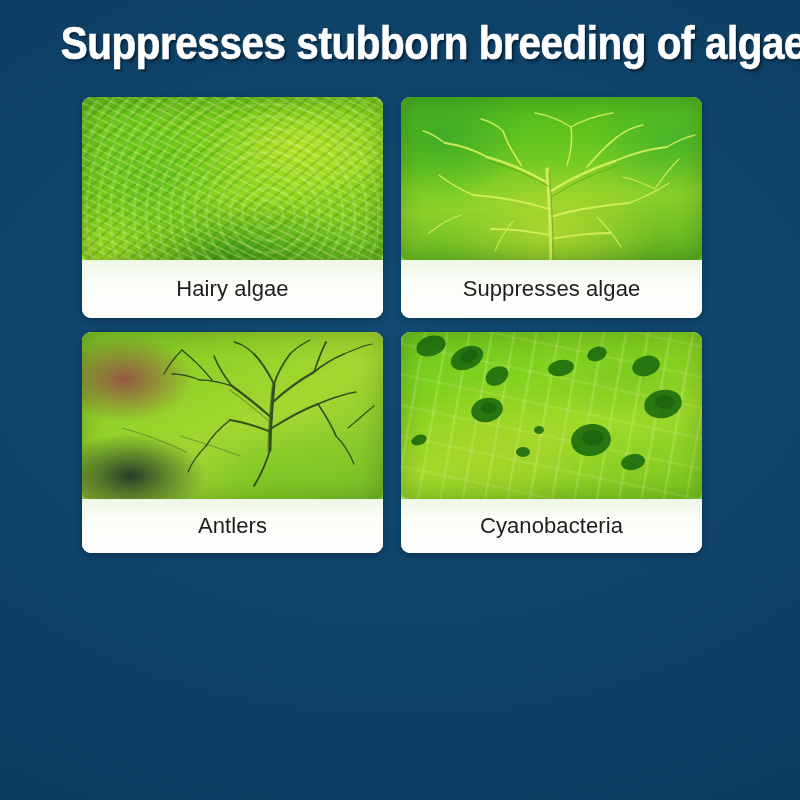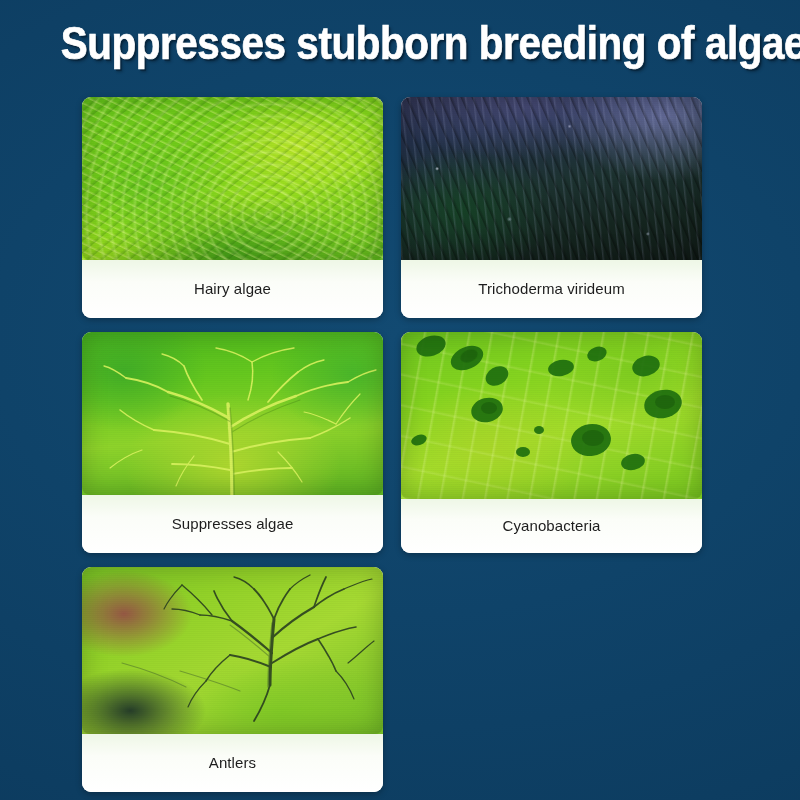--- a/index.html
+++ b/index.html
@@ -92,21 +92,21 @@
 
   .label-band {
     flex: 1 1 auto;
     display: flex;
     align-items: center;
     justify-content: center;
     background: linear-gradient(180deg, #eef7e6 0%, #fbfdf8 38%, #ffffff 100%);
   }
   .label-text {
     font-family: "Liberation Sans", sans-serif;
-    font-size: 15px;
+    font-size: 22px;
     color: #1d1d1d;
     letter-spacing: 0.1px;
     line-height: 22px;
     text-align: center;
   }
 
   
   .ph-hairy {
     background:
       radial-gradient(ellipse 130px 70px at 72% 30%, rgba(190,230,40,0.85) 0%, rgba(150,215,30,0) 70%),
@@ -262,32 +262,20 @@
         <div class="fib2" style="--b:-40deg"></div>
         <div class="swirl"></div>
         <div class="grain"></div>
         <div class="vig"></div>
       </div>
       <div class="label-band">
         <span class="label-text">Hairy algae</span>
       </div>
     </div>
 
-    <div class="card">
-      <div class="photo ph-dark">
-        <div class="dfib" style="--a:84deg"></div>
-        <div class="dfib2" style="--b:66deg"></div>
-        <div class="dspeck"></div>
-        <div class="grain"></div>
-        <div class="vig"></div>
-      </div>
-      <div class="label-band">
-        <span class="label-text">Trichoderma virideum</span>
-      </div>
-    </div>
 
     <div class="card">
       <div class="photo ph-fil">
         <div class="branch">
           <svg viewBox="0 0 301 163" preserveAspectRatio="none" aria-hidden="true">
             <g stroke="#d8f25e" fill="none" stroke-linecap="round" opacity="0.92">
               <path d="M150 163 C150 120 148 96 146 72" stroke-width="3.4"></path>
               <path d="M147 86 C126 74 108 66 86 60" stroke-width="2.6"></path>
               <path d="M147 96 C168 82 190 72 214 64" stroke-width="2.6"></path>
               <path d="M148 112 C122 104 100 100 72 98" stroke-width="2.2"></path>
@@ -323,56 +311,20 @@
         <div class="grain"></div>
         <div class="vig"></div>
       </div>
       <div class="label-band">
         <span class="label-text">Suppresses algae</span>
       </div>
     </div>
 
 
     <div class="card tall">
-      <div class="photo ph-cyan">
-        <div class="veins"></div>
-        <div class="blobs">
-          <svg viewBox="0 0 301 167" preserveAspectRatio="none" aria-hidden="true">
-            <g fill="#20710f" opacity="0.93">
-              <ellipse cx="30" cy="14" rx="15" ry="10" transform="rotate(-18 30 14)"></ellipse>
-              <ellipse cx="66" cy="26" rx="17" ry="11" transform="rotate(-24 66 26)"></ellipse>
-              <ellipse cx="96" cy="44" rx="12" ry="9" transform="rotate(-30 96 44)"></ellipse>
-              <ellipse cx="86" cy="78" rx="16" ry="12" transform="rotate(-14 86 78)"></ellipse>
-              <ellipse cx="160" cy="36" rx="13" ry="8" transform="rotate(-10 160 36)"></ellipse>
-              <ellipse cx="196" cy="22" rx="10" ry="7" transform="rotate(-20 196 22)"></ellipse>
-              <ellipse cx="245" cy="34" rx="14" ry="10" transform="rotate(-16 245 34)"></ellipse>
-              <ellipse cx="262" cy="72" rx="19" ry="14" transform="rotate(-12 262 72)"></ellipse>
-              <ellipse cx="190" cy="108" rx="20" ry="16" transform="rotate(-8 190 108)"></ellipse>
-              <ellipse cx="232" cy="130" rx="12" ry="8" transform="rotate(-12 232 130)"></ellipse>
-              <ellipse cx="122" cy="120" rx="7" ry="5"></ellipse>
-              <ellipse cx="138" cy="98" rx="5" ry="4"></ellipse>
-              <ellipse cx="18" cy="108" rx="8" ry="5" transform="rotate(-20 18 108)"></ellipse>
-            </g>
-            <g fill="#185a0b" opacity="0.55">
-              <ellipse cx="68" cy="24" rx="9" ry="6" transform="rotate(-24 68 24)"></ellipse>
-              <ellipse cx="264" cy="70" rx="10" ry="7"></ellipse>
-              <ellipse cx="192" cy="106" rx="11" ry="8"></ellipse>
-              <ellipse cx="88" cy="76" rx="8" ry="6"></ellipse>
-            </g>
-          </svg>
-        </div>
-        <div class="grain"></div>
-        <div class="vig"></div>
-      </div>
-      <div class="label-band">
-        <span class="label-text">Cyanobacteria</span>
-      </div>
-    </div>
-
-    <div class="card tall">
       <div class="photo ph-antler">
         <div class="antlers">
           <svg viewBox="0 0 301 167" preserveAspectRatio="none" aria-hidden="true">
             <g stroke="#24381f" fill="none" stroke-linecap="round" opacity="0.85">
               <path d="M188 118 C188 96 190 74 192 52" stroke-width="3"></path>
               <path d="M190 86 C176 74 164 64 150 54" stroke-width="2.2"></path>
               <path d="M191 70 C204 58 218 48 232 40" stroke-width="2.2"></path>
               <path d="M189 100 C174 94 162 90 148 88" stroke-width="2"></path>
               <path d="M190 96 C206 86 220 78 236 72" stroke-width="2"></path>
               <path d="M150 54 C142 44 136 34 132 24" stroke-width="1.7"></path>
@@ -404,14 +356,50 @@
           </svg>
         </div>
         <div class="grain"></div>
         <div class="vig"></div>
       </div>
       <div class="label-band">
         <span class="label-text">Antlers</span>
       </div>
     </div>
 
+    <div class="card tall">
+      <div class="photo ph-cyan">
+        <div class="veins"></div>
+        <div class="blobs">
+          <svg viewBox="0 0 301 167" preserveAspectRatio="none" aria-hidden="true">
+            <g fill="#20710f" opacity="0.93">
+              <ellipse cx="30" cy="14" rx="15" ry="10" transform="rotate(-18 30 14)"></ellipse>
+              <ellipse cx="66" cy="26" rx="17" ry="11" transform="rotate(-24 66 26)"></ellipse>
+              <ellipse cx="96" cy="44" rx="12" ry="9" transform="rotate(-30 96 44)"></ellipse>
+              <ellipse cx="86" cy="78" rx="16" ry="12" transform="rotate(-14 86 78)"></ellipse>
+              <ellipse cx="160" cy="36" rx="13" ry="8" transform="rotate(-10 160 36)"></ellipse>
+              <ellipse cx="196" cy="22" rx="10" ry="7" transform="rotate(-20 196 22)"></ellipse>
+              <ellipse cx="245" cy="34" rx="14" ry="10" transform="rotate(-16 245 34)"></ellipse>
+              <ellipse cx="262" cy="72" rx="19" ry="14" transform="rotate(-12 262 72)"></ellipse>
+              <ellipse cx="190" cy="108" rx="20" ry="16" transform="rotate(-8 190 108)"></ellipse>
+              <ellipse cx="232" cy="130" rx="12" ry="8" transform="rotate(-12 232 130)"></ellipse>
+              <ellipse cx="122" cy="120" rx="7" ry="5"></ellipse>
+              <ellipse cx="138" cy="98" rx="5" ry="4"></ellipse>
+              <ellipse cx="18" cy="108" rx="8" ry="5" transform="rotate(-20 18 108)"></ellipse>
+            </g>
+            <g fill="#185a0b" opacity="0.55">
+              <ellipse cx="68" cy="24" rx="9" ry="6" transform="rotate(-24 68 24)"></ellipse>
+              <ellipse cx="264" cy="70" rx="10" ry="7"></ellipse>
+              <ellipse cx="192" cy="106" rx="11" ry="8"></ellipse>
+              <ellipse cx="88" cy="76" rx="8" ry="6"></ellipse>
+            </g>
+          </svg>
+        </div>
+        <div class="grain"></div>
+        <div class="vig"></div>
+      </div>
+      <div class="label-band">
+        <span class="label-text">Cyanobacteria</span>
+      </div>
+    </div>
+
   </div>
 </div>
 
 </body></html>

